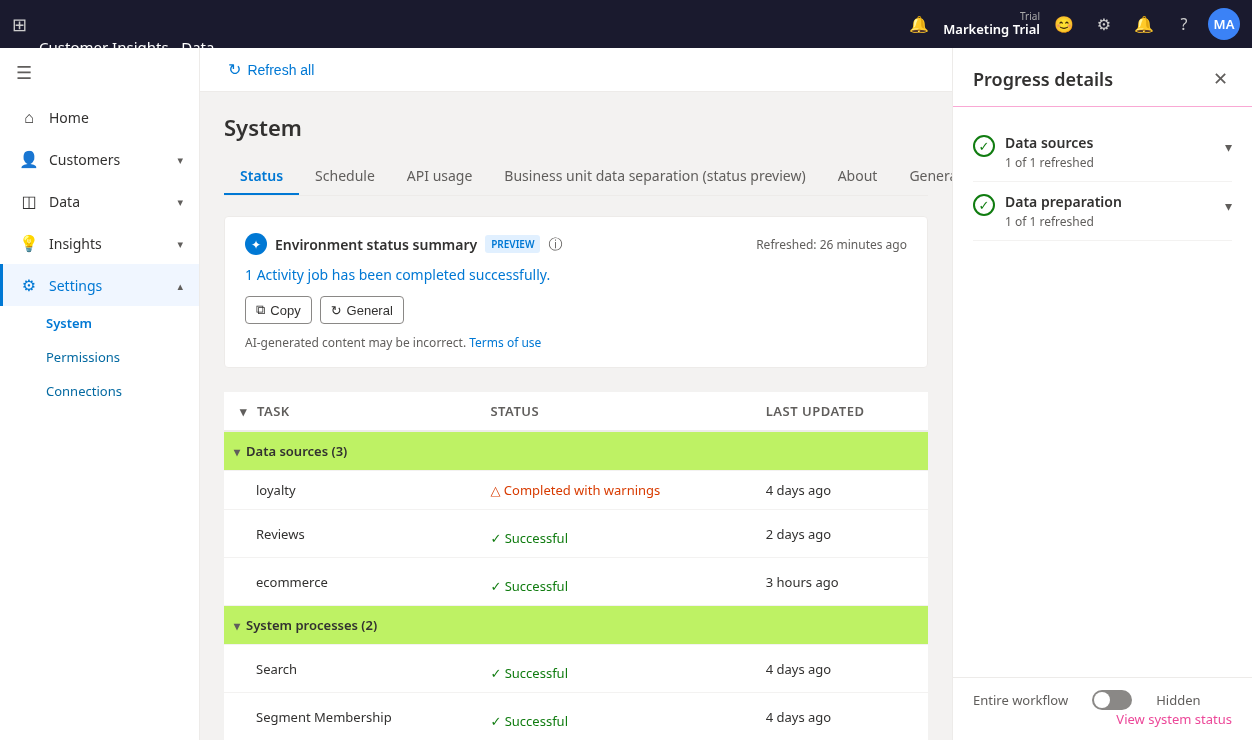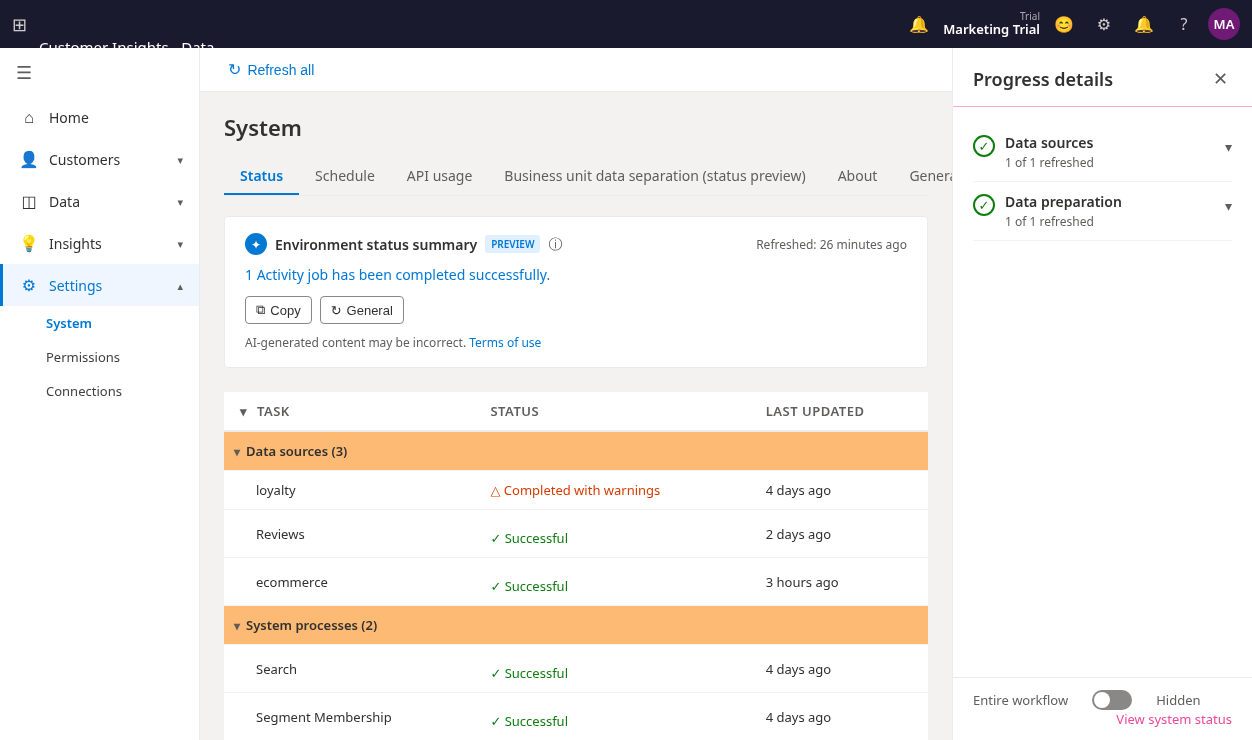--- a/index.html
+++ b/index.html
@@ -7,34 +7,34 @@
 
     
     .topbar { background: #1a1a2e; color: #fff; display: flex; align-items: center; height: 48px; padding: 0 12px; gap: 12px; flex-shrink: 0; }
     .topbar-grid { color: #ccc; font-size: 18px; cursor: pointer; }
     .topbar-title { font-size: 15px; font-weight: 400; flex: 1; margin-top: 45px; }
     .topbar-right { display: flex; align-items: center; gap: 8px; }
     .topbar-org { display: flex; flex-direction: column; align-items: flex-end; line-height: 1.2; }
     .topbar-org .trial-label { font-size: 10px; color: #aaa; }
     .topbar-org .org-name { font-size: 13px; font-weight: 600; }
     .topbar-icon { width: 32px; height: 32px; display: flex; align-items: center; justify-content: center; border-radius: 50%; cursor: pointer; color: #ccc; font-size: 16px; }
-    .avatar { width: 32px; height: 32px; border-radius: 50%; background: #701a75; display: flex; align-items: center; justify-content: center; color: #fff; font-size: 13px; font-weight: 600; cursor: pointer; }
+    .avatar { width: 32px; height: 32px; border-radius: 50%; background: #3b82f6; display: flex; align-items: center; justify-content: center; color: #fff; font-size: 13px; font-weight: 600; cursor: pointer; }
 
     
     .layout { display: flex; flex: 1; overflow: hidden; }
 
     
     .sidebar { width: 200px; background: #fff; border-right: 1px solid #edebe9; display: flex; flex-direction: column; overflow-y: auto; flex-shrink: 0; }
     .sidebar-hamburger { padding: 12px 16px; cursor: pointer; color: #605e5c; font-size: 18px; }
     .sidebar-item { display: flex; align-items: center; gap: 10px; padding: 10px 16px; cursor: pointer; color: #323130; font-size: 14px; border-left: 3px solid transparent; }
     .sidebar-item.active { border-left: 3px solid #0078d4; color: #0078d4; background: #f0f6ff; }
     .sidebar-item .icon { font-size: 16px; width: 20px; text-align: center; }
     .sidebar-item .chevron { margin-left: auto; font-size: 11px; color: #605e5c; }
     .sidebar-sub { padding-left: 46px; }
-    .sidebar-sub-item { padding: 8px 16px 8px 0; cursor: pointer; color: #404040; font-size: 13px; }
+    .sidebar-sub-item { padding: 8px 16px 8px 0; cursor: pointer; color: #0369a1; font-size: 13px; }
     .sidebar-sub-item.active { color: #0078d4; font-weight: 600; }
 
     
     .main { flex: 1; display: flex; flex-direction: column; overflow: hidden; }
     .main-toolbar { padding: 8px 20px; display: flex; align-items: center; gap: 8px; background: #fff; border-bottom: 1px solid #edebe9; }
     .btn-refresh-all { display: flex; align-items: center; gap: 6px; background: none; border: none; color: #0078d4; cursor: pointer; font-size: 14px; padding: 4px 8px; border-radius: 4px; }
     .refresh-icon { font-size: 16px; }
 
     .main-content { padding: 20px 24px; overflow-y: auto; flex: 1; }
     .page-title { font-size: 22px; font-weight: 600; color: #323130; margin-bottom: 16px; }
@@ -56,21 +56,21 @@
     .status-message span { color: #0078d4; }
     .status-actions { display: flex; gap: 8px; margin-bottom: 10px; }
     .btn-sm { display: flex; align-items: center; gap: 5px; padding: 5px 10px; border: 1px solid #8a8886; background: #fff; border-radius: 4px; cursor: pointer; font-size: 13px; color: #323130; }
     .disclaimer { font-size: 12px; color: #605e5c; }
     .disclaimer a { color: #0078d4; text-decoration: none; }
 
     
     .data-table { width: 100%; border-collapse: collapse; background: #fff; }
     .data-table th { text-align: left; padding: 10px 16px; border-bottom: 2px solid #edebe9; font-size: 13px; font-weight: 600; color: #605e5c; text-transform: uppercase; letter-spacing: 0.5px; }
     .data-table td { padding: 10px 16px; border-bottom: 1px solid #f3f2f1; font-size: 13px; color: #323130; vertical-align: middle; }
-    .section-row td { font-weight: 600; font-size: 13px; color: #323130; background: #fdba74; padding: 10px 10px; }
+    .section-row td { font-weight: 600; font-size: 13px; color: #323130; background: #bef264; padding: 10px 10px; }
     .section-chevron { color: #605e5c; margin-right: 6px; font-size: 12px; }
     .task-name { padding-left: 32px !important; }
     .status-success { color: #107c10; display: flex; align-items: center; gap: 5px; margin-top: 9px; }
     .status-warning { color: #d83b01; display: flex; align-items: center; gap: 5px; }
     .time-text { color: #605e5c; font-size: 13px; }
     .th-chevron { cursor: pointer; color: #605e5c; margin-right: 6px; }
 
     
     .progress-panel { width: 300px; background: #fff; border-left: 1px solid #edebe9; display: flex; flex-direction: column; flex-shrink: 0; padding: 0; }
     .progress-header { display: flex; align-items: center; justify-content: space-between; padding: 16px 20px 12px; border-bottom: 1px solid #f9a8d4; }

